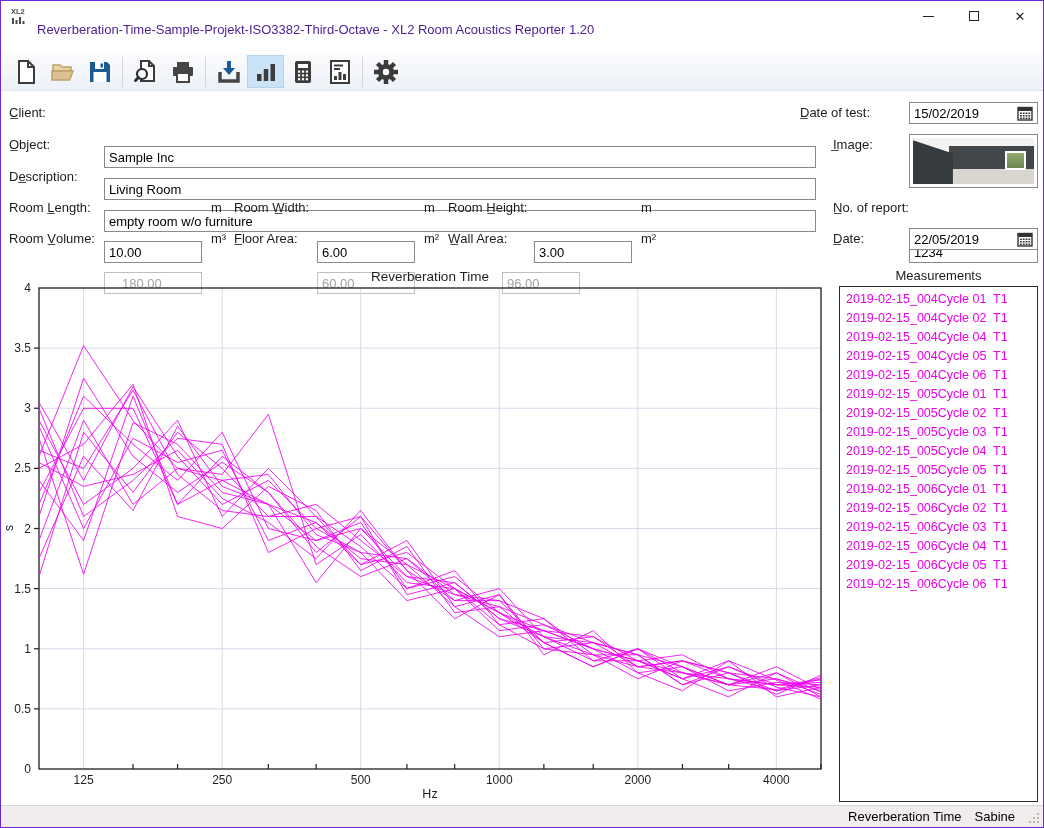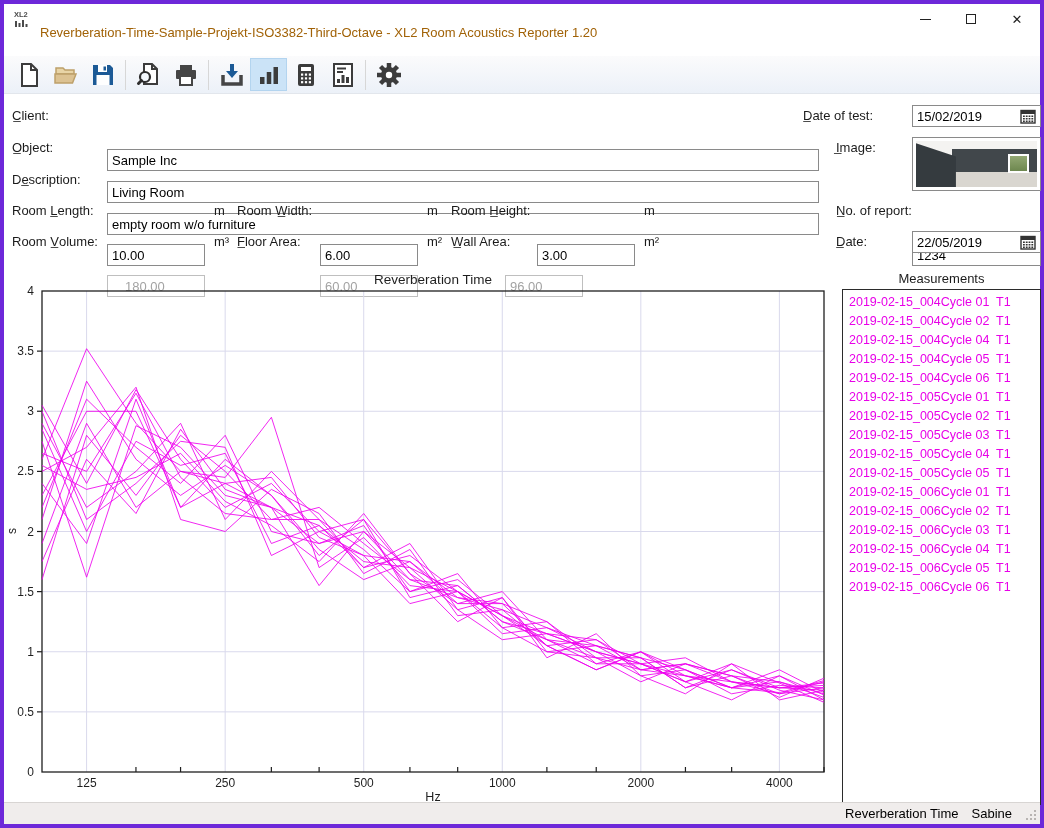--- a/index.html
+++ b/index.html
@@ -1,23 +1,23 @@
 <!DOCTYPE html>
 <html><head>
 <meta charset="utf-8">
 <style>
   * { box-sizing: border-box; margin: 0; padding: 0; }
   html,body { width:1044px; height:828px; overflow:hidden; }
   body { font-family:"Liberation Sans","DejaVu Sans",sans-serif; font-size:13px; color:#1b1b1b; background:#fff; }
-  .window { position:relative; width:1044px; height:828px; border:4px solid #6d28d9; background:#fff; }
+  .window { position:relative; width:1044px; height:828px; border:1px solid #6d28d9; background:#fff; }
 
   
   .titlebar { position:absolute; top:0; left:0; right:0; height:30px; background:#fff; display:flex; align-items:center; }
   .app-icon { margin:0 7px 0 9px; width:20px; height:20px; }
-  .title-text { font-size:13px; color:#a16207;margin-top:27px; }
+  .title-text { font-size:13px; color:#4c1d95;margin-top:27px; }
   .win-controls { margin-left:auto; display:flex; height:100%; }
   .win-btn { width:46px; height:100%; display:flex; align-items:center; justify-content:center; }
   .glyph-min { width:11px; border-top:1px solid #222; display:block; }
   .glyph-max { width:10px; height:10px; border:1px solid #222; display:block; }
   .glyph-close { font-size:13px; color:#222; line-height:1; }
 
   
   .menubar { position:absolute; top:30px; left:0; right:0; height:22px; background:#fff; display:flex; align-items:center; padding-left:2px; }
   .menu-item { padding:2px 8px; color:#000; cursor:default; }
 

